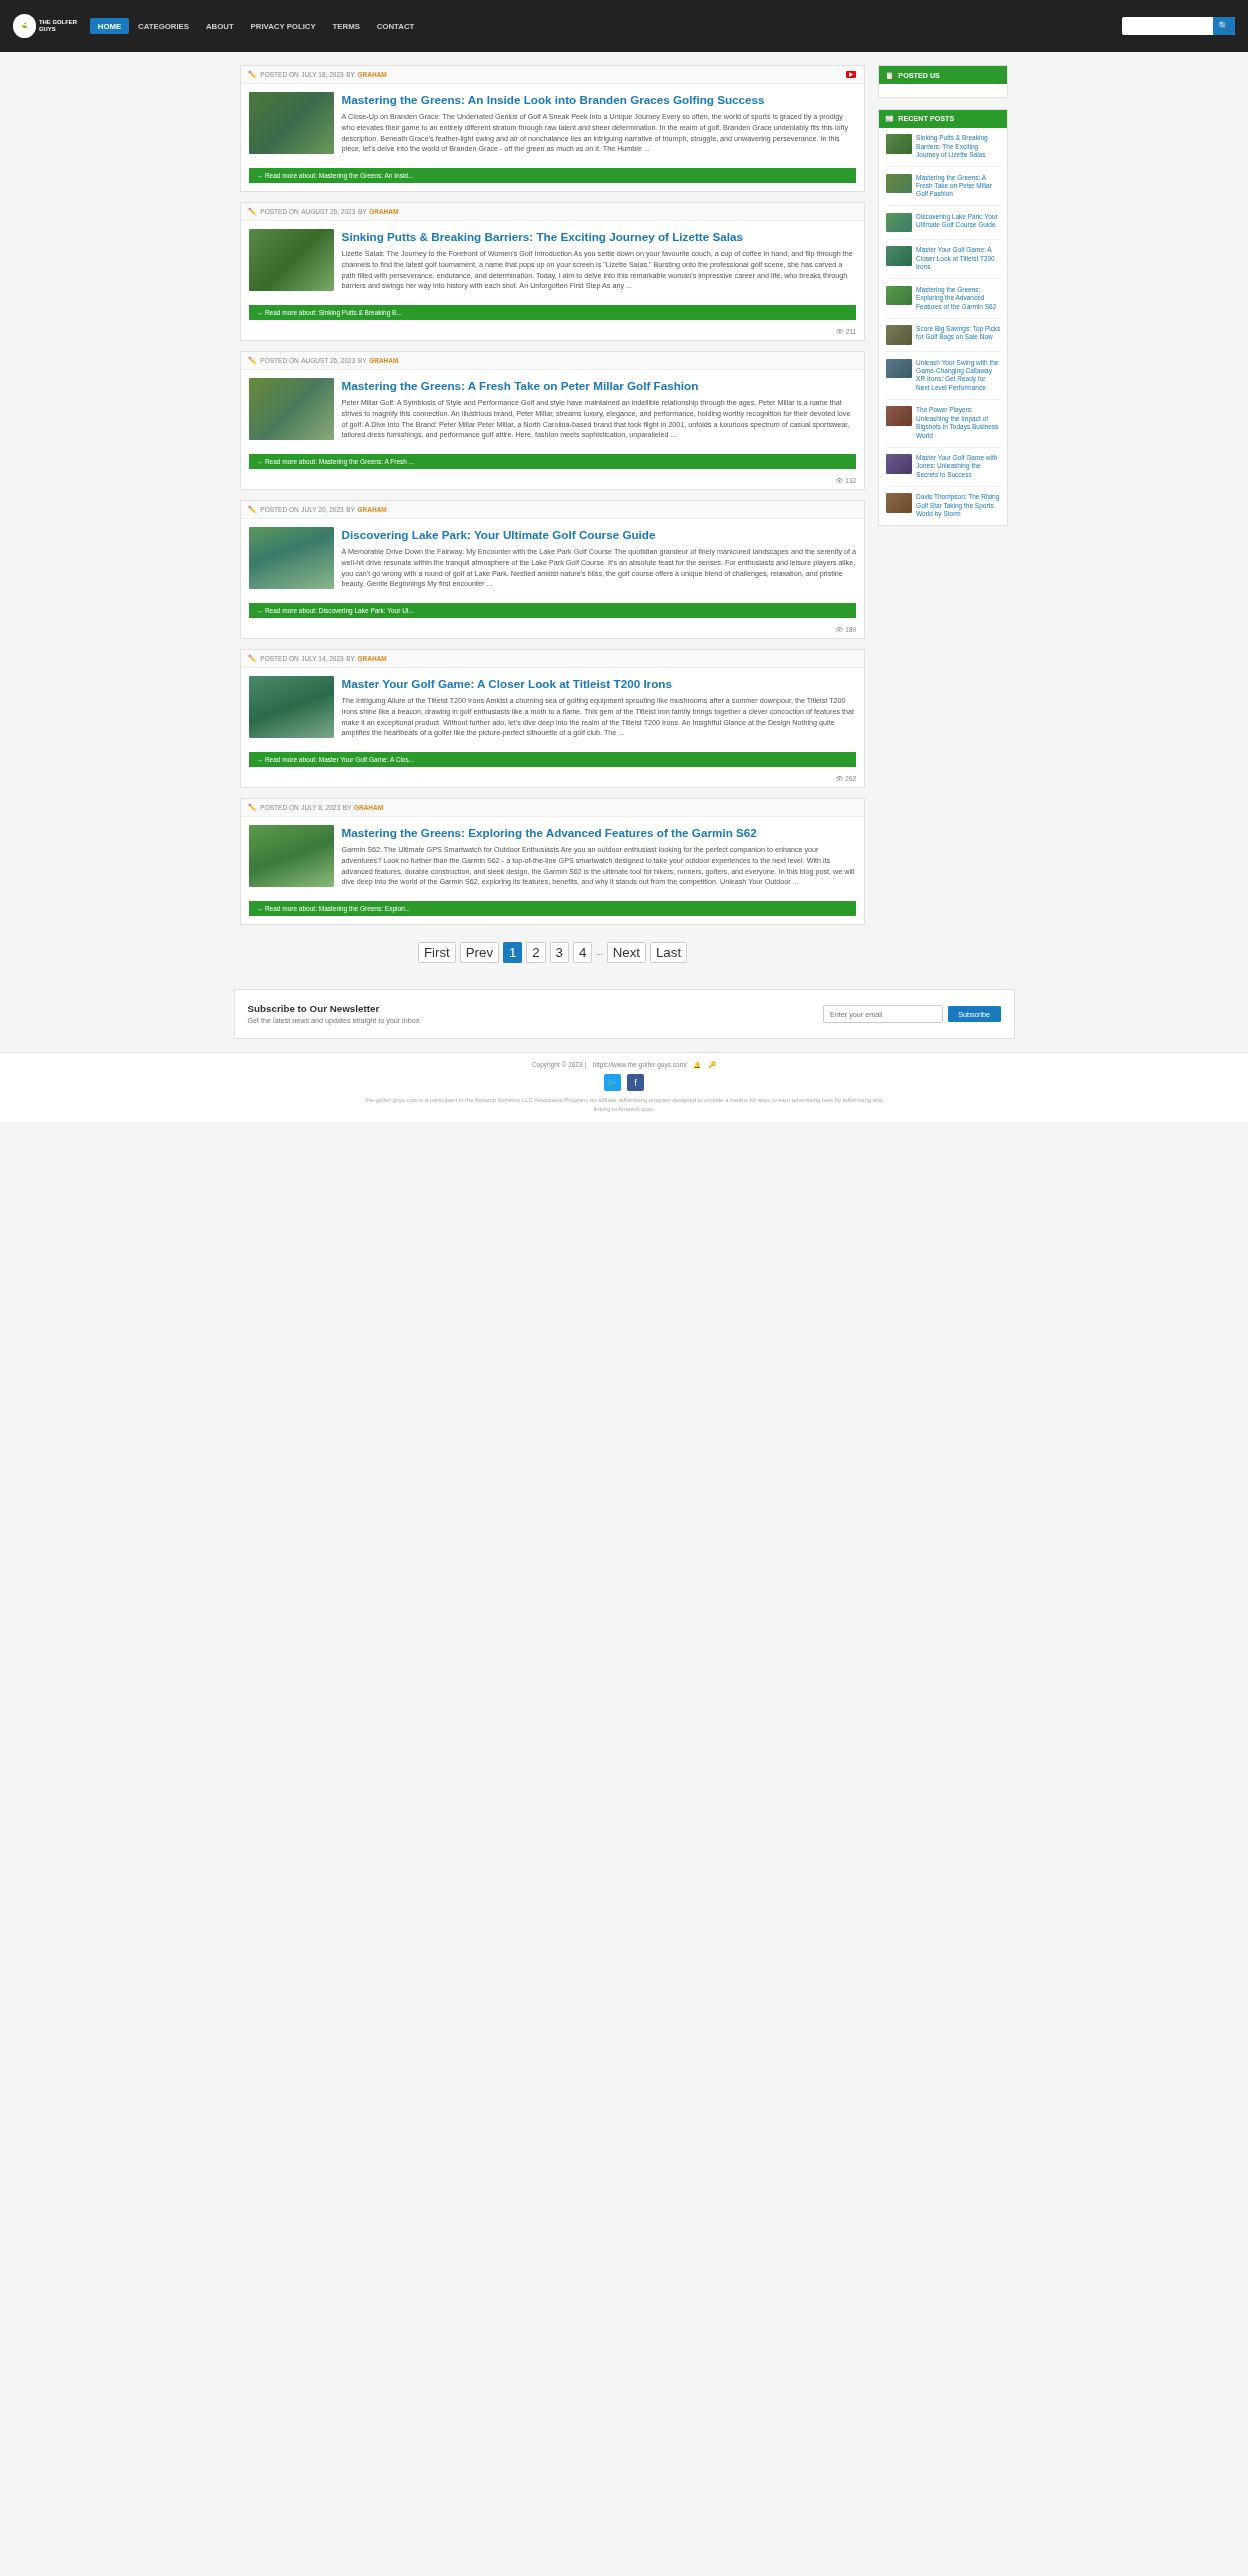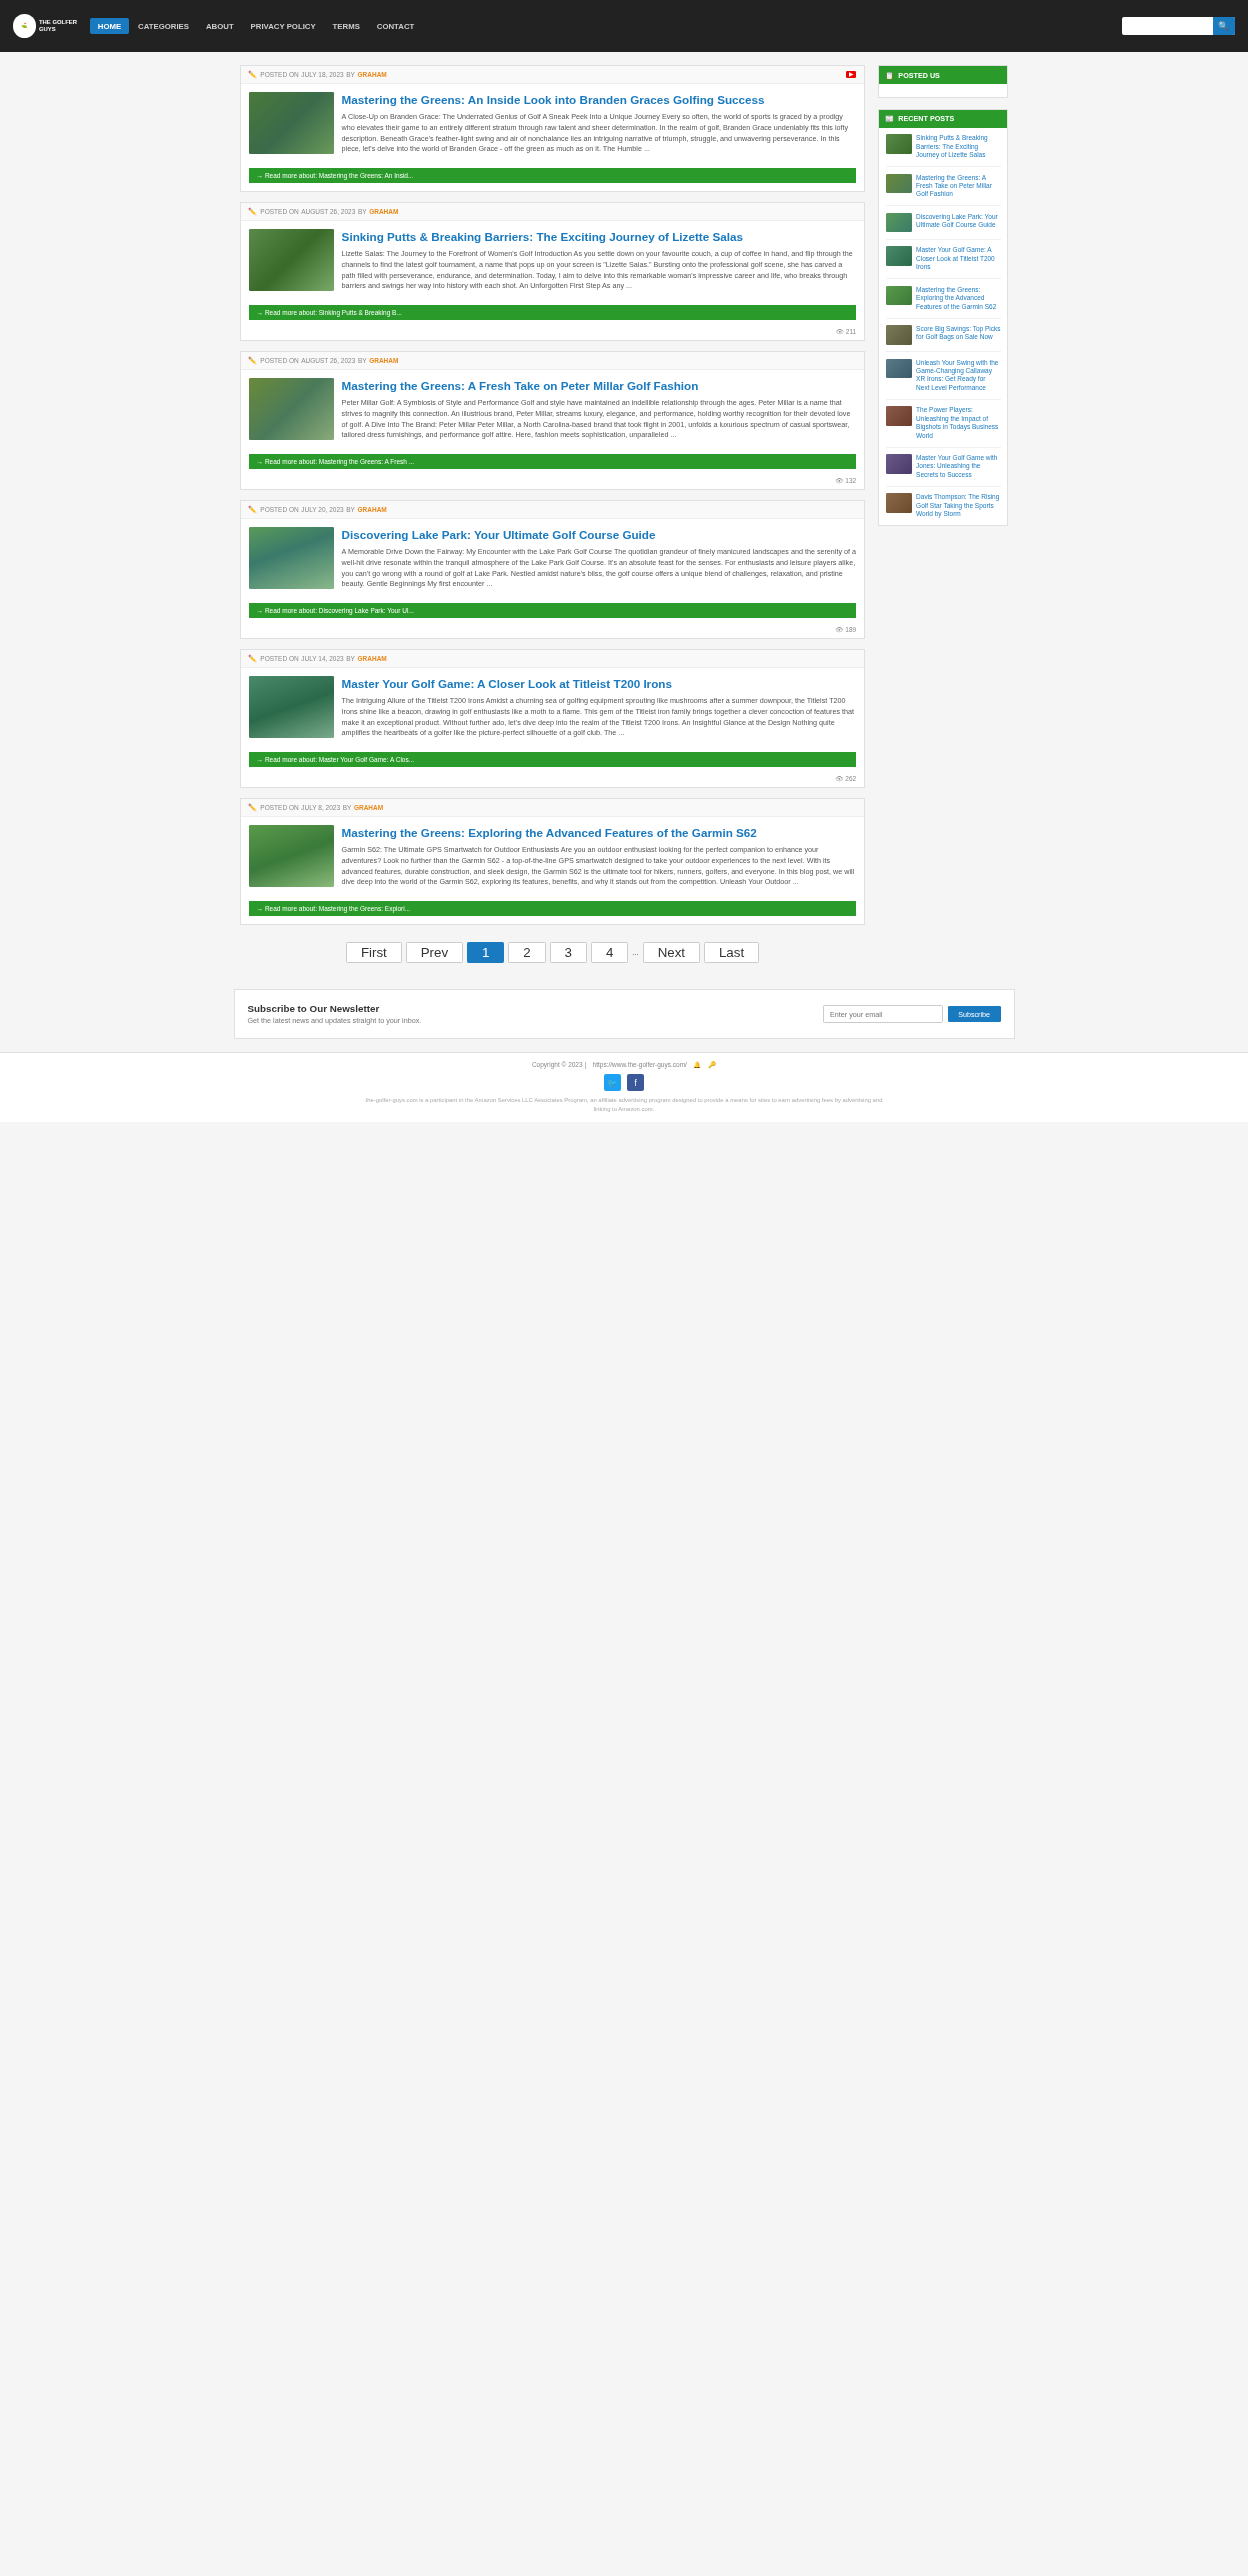--- a/index.html
+++ b/index.html
@@ -244,21 +244,21 @@
     
     .pagination {
       display: flex;
       justify-content: center;
       align-items: center;
       gap: 3.9px;
       padding: 6.5px 0 13px;
       font-size: 7.8px;
     }
     .page-btn {
-      padding: 2px 14px;
+      padding: 2px 5px;
       border: 0.7px solid #ccc;
       background: #fff;
       color: #333;
       cursor: pointer;
       border-radius: 1.3px;
     }
     .page-btn.active { background: #1a7abf; color: #fff; border-color: #1a7abf; }
 
     
     #newsletter {

